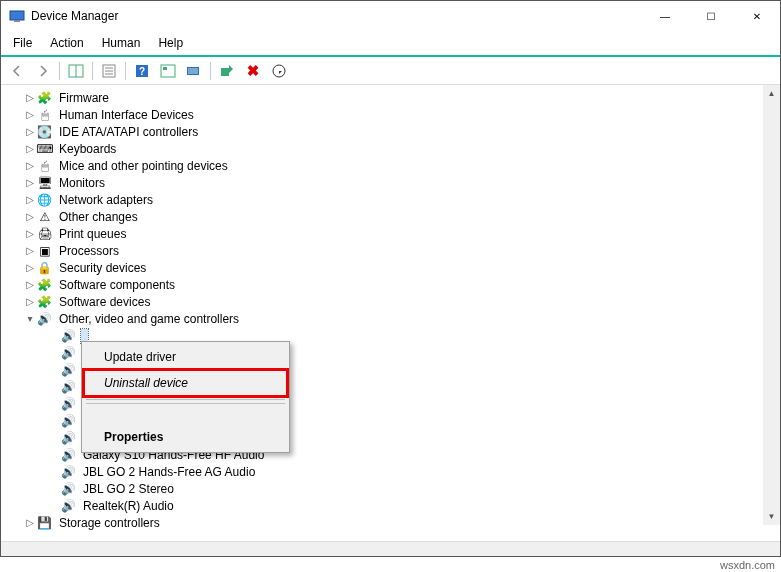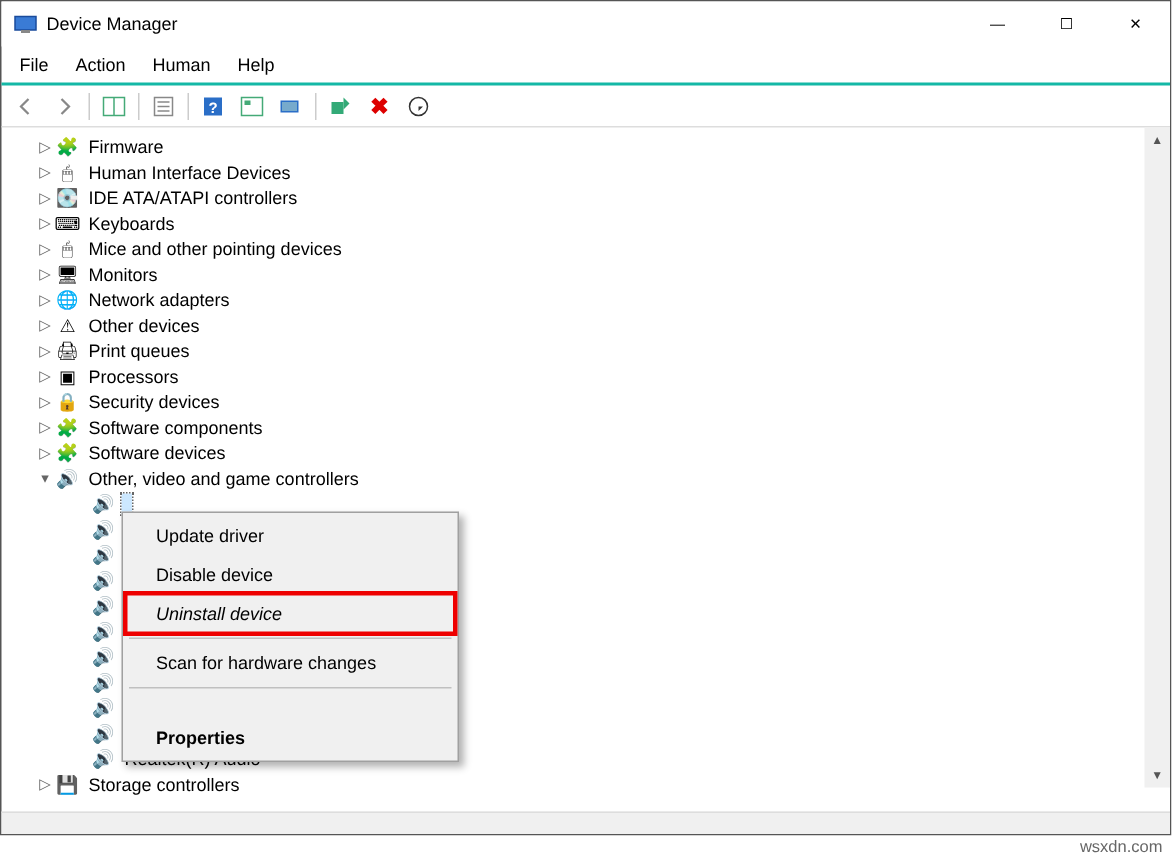--- a/index.html
+++ b/index.html
@@ -135,21 +135,21 @@
   .label-wrap { padding: 0 2px; }
   .footer {
     height: 15px;
     border-top: 1px solid #ddd;
     background: #f0f0f0;
   }
   .contextmenu {
     position: absolute;
     left: 80px;
     top: 340px;
-    width: 225px;
+    width: 209px;
     background: #f0f0f0;
     border: 1px solid #a0a0a0;
     box-shadow: 3px 3px 5px rgba(0,0,0,0.3);
     padding: 2px;
     z-index: 10;
   }
   .cmitem {
     padding: 6px 20px;
     font-size: 12px;
   }
@@ -295,21 +295,21 @@
           <span class="label-wrap">Monitors</span>
         </div>
         <div class="node" style="padding-left: 22px;">
           <span class="expander">▷</span>
           <span class="nicon">🌐</span>
           <span class="label-wrap">Network adapters</span>
         </div>
         <div class="node" style="padding-left: 22px;">
           <span class="expander">▷</span>
           <span class="nicon">⚠</span>
-          <span class="label-wrap">Other devices</span>
+          <span class="label-wrap">Other changes</span>
         </div>
         <div class="node" style="padding-left: 22px;">
           <span class="expander">▷</span>
           <span class="nicon">🖨</span>
           <span class="label-wrap">Print queues</span>
         </div>
         <div class="node" style="padding-left: 22px;">
           <span class="expander">▷</span>
           <span class="nicon">▣</span>
           <span class="label-wrap">Processors</span>
@@ -388,22 +388,20 @@
       <div class="scroll-arrow">▲</div>
       <div class="scroll-thumb"></div>
       <div class="scroll-arrow" style="position:absolute;bottom:0;width:100%">▼</div>
     </div>
   </div>
 
   <div class="footer"></div>
 
   <div class="contextmenu" id="cmenu">
       <div class="cmitem">Update driver</div>
-      <div class="cmitem">Disable device</div>
       <div class="cmitem highlighted">Uninstall device</div>
       <div class="cmsep"></div>
-      <div class="cmitem">Scan for hardware changes</div>
       <div class="cmsep"></div>
       <div class="cmitem bold">Properties</div>
     </div>
 </div>
 
 <div class="watermark">wsxdn.com</div>
 
 </body></html>

